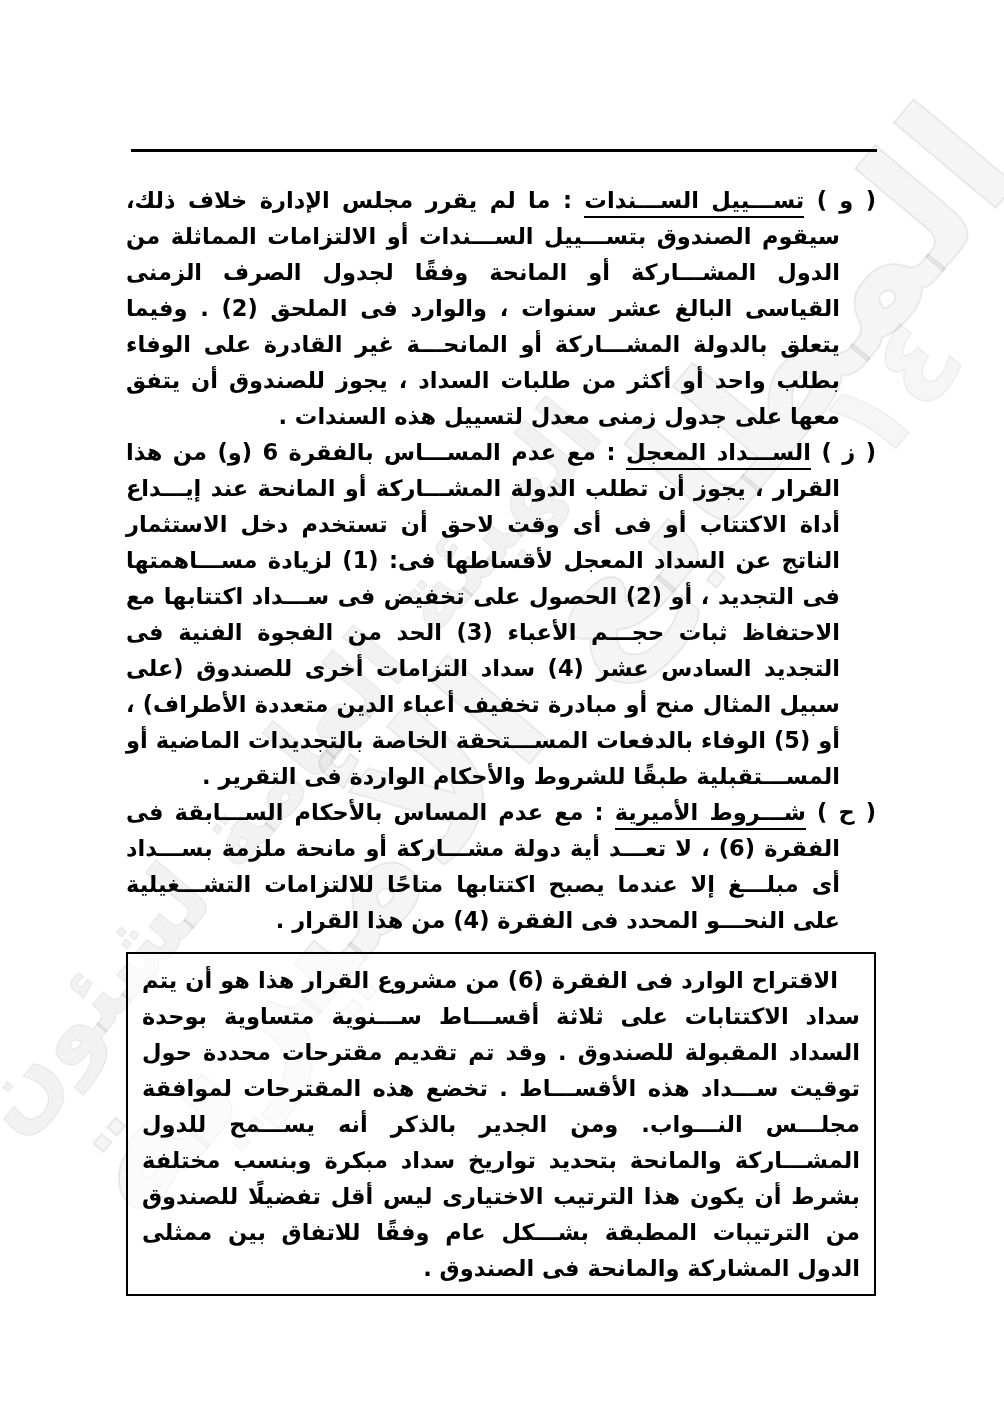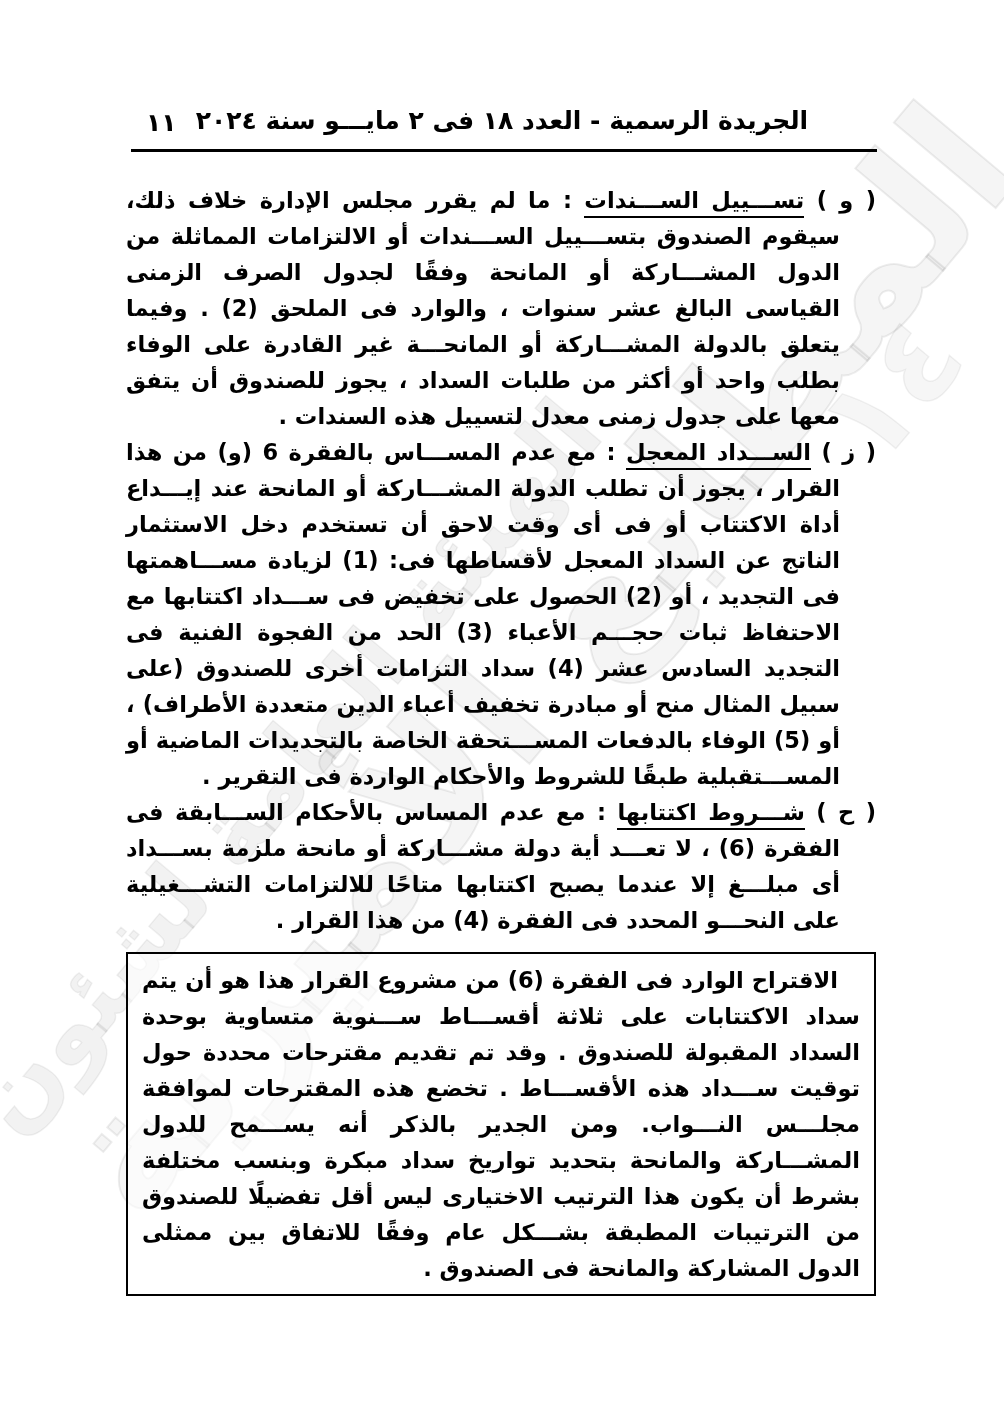--- a/index.html
+++ b/index.html
@@ -59,32 +59,28 @@
 </style>
 </head>
 <body>
 
 <div class="page">
 
   <div class="watermark wm1">المطابع الأميرية</div>
   <div class="watermark wm2">الهيئة العامة لشئون المطابع الأميرية</div>
   <div class="watermark wm3">١٤</div>
 
-  <div class="header">
-    <span class="page-num">١١</span>
-    <div class="header-title">الجريدة الرسمية - العدد ١٨ فى ٢ مايـــو سنة ٢٠٢٤</div>
-  </div>
 
   <div class="rule"></div>
 
   <div class="content">
     <div id="paras">
         <p class="para"><span class="marker">( و ) </span><span class="lead">تســـييل الســـندات</span><span> : </span><span>ما لم يقرر مجلس الإدارة خلاف ذلك، سيقوم الصندوق بتســـييل الســـندات أو الالتزامات المماثلة من الدول المشـــاركة أو المانحة وفقًا لجدول الصرف الزمنى القياسى البالغ عشر سنوات ، والوارد فى الملحق (2) . وفيما يتعلق بالدولة المشـــاركة أو المانحـــة غير القادرة على الوفاء بطلب واحد أو أكثر من طلبات السداد ، يجوز للصندوق أن يتفق معها على جدول زمنى معدل لتسييل هذه السندات .</span></p>
         <p class="para"><span class="marker">( ز ) </span><span class="lead">الســـداد المعجل</span><span> : </span><span>مع عدم المســـاس بالفقرة 6 (و) من هذا القرار ، يجوز أن تطلب الدولة المشـــاركة أو المانحة عند إيـــداع أداة الاكتتاب أو فى أى وقت لاحق أن تستخدم دخل الاستثمار الناتج عن السداد المعجل لأقساطها فى: (1) لزيادة مســـاهمتها فى التجديد ، أو (2) الحصول على تخفيض فى ســـداد اكتتابها مع الاحتفاظ ثبات حجـــم الأعباء (3) الحد من الفجوة الفنية فى التجديد السادس عشر (4) سداد التزامات أخرى للصندوق (على سبيل المثال منح أو مبادرة تخفيف أعباء الدين متعددة الأطراف) ، أو (5) الوفاء بالدفعات المســـتحقة الخاصة بالتجديدات الماضية أو المســـتقبلية طبقًا للشروط والأحكام الواردة فى التقرير .</span></p>
-        <p class="para"><span class="marker">( ح ) </span><span class="lead">شـــروط اكتتابها</span><span> : </span><span>مع عدم المساس بالأحكام الســـابقة فى الفقرة (6) ، لا تعـــد أية دولة مشـــاركة أو مانحة ملزمة بســـداد أى مبلـــغ إلا عندما يصبح اكتتابها متاحًا للالتزامات التشـــغيلية على النحـــو المحدد فى الفقرة (4) من هذا القرار .</span></p>
+        <p class="para"><span class="marker">( ح ) </span><span class="lead">شـــروط الأميرية</span><span> : </span><span>مع عدم المساس بالأحكام الســـابقة فى الفقرة (6) ، لا تعـــد أية دولة مشـــاركة أو مانحة ملزمة بســـداد أى مبلـــغ إلا عندما يصبح اكتتابها متاحًا للالتزامات التشـــغيلية على النحـــو المحدد فى الفقرة (4) من هذا القرار .</span></p>
       </div>
 
     <div class="note-box">
       <p class="note-text">الاقتراح الوارد فى الفقرة (6) من مشروع القرار هذا هو أن يتم سداد الاكتتابات على ثلاثة أقســـاط ســـنوية متساوية بوحدة السداد المقبولة للصندوق . وقد تم تقديم مقترحات محددة حول توقيت ســـداد هذه الأقســـاط . تخضع هذه المقترحات لموافقة مجلـــس النـــواب. ومن الجدير بالذكر أنه يســـمح للدول المشـــاركة والمانحة بتحديد تواريخ سداد مبكرة وبنسب مختلفة بشرط أن يكون هذا الترتيب الاختيارى ليس أقل تفضيلًا للصندوق من الترتيبات المطبقة بشـــكل عام وفقًا للاتفاق بين ممثلى الدول المشاركة والمانحة فى الصندوق .</p>
     </div>
   </div>
 
 </div>
 
 </body></html>

